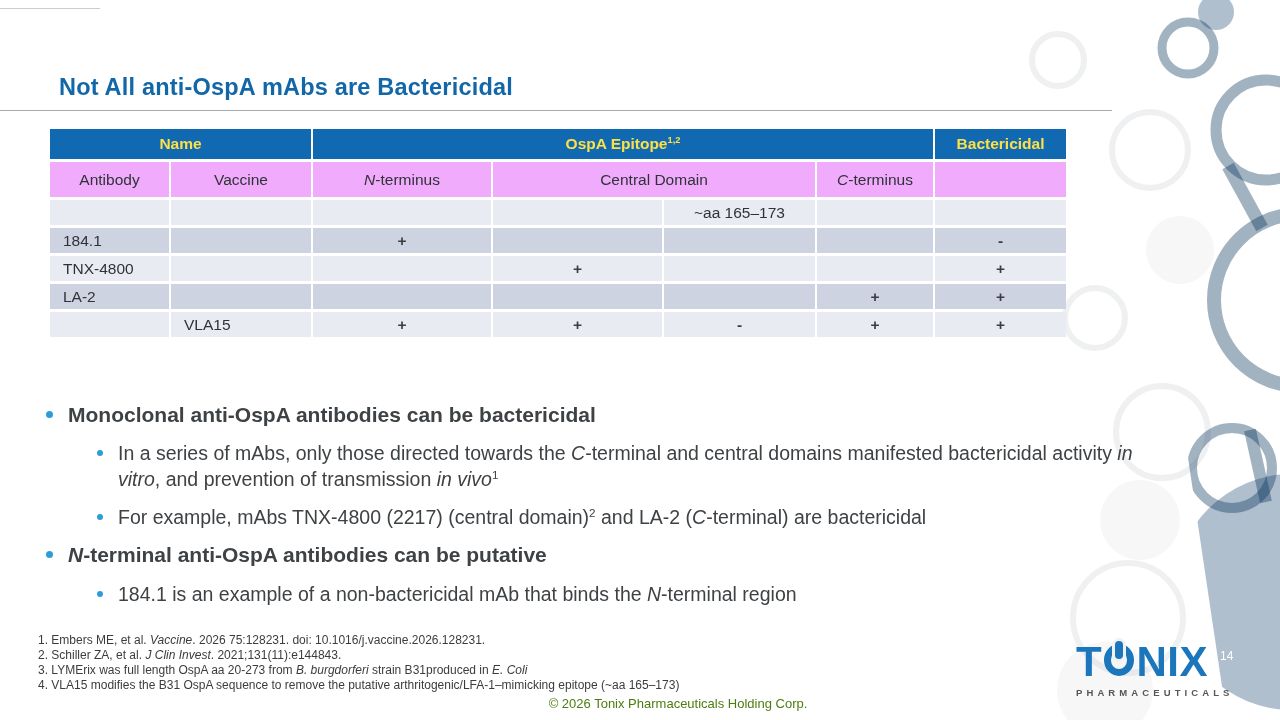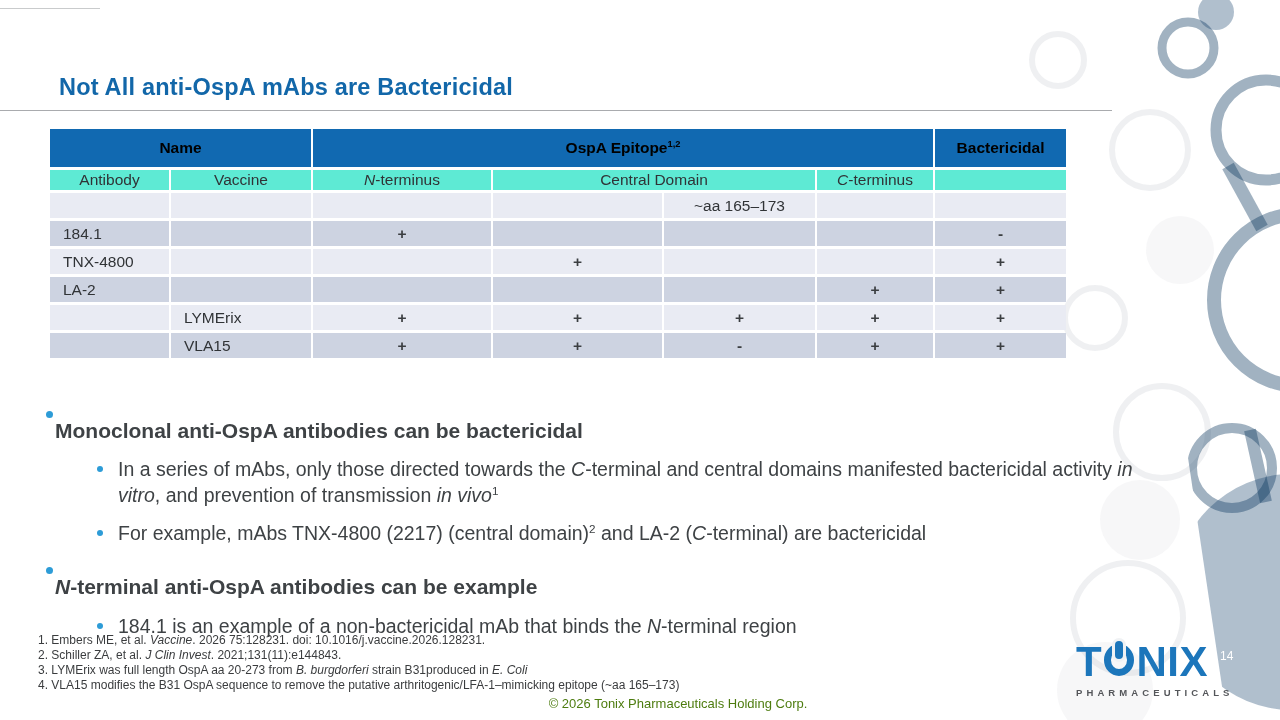--- a/index.html
+++ b/index.html
@@ -27,33 +27,33 @@
   }
   .title-rule{position:absolute;left:0;top:110px;width:1112px;height:1px;background:#a9abae;}
 
   
   .ospa-table{
     position:absolute;left:48px;top:126px;width:1020px;
     border-collapse:separate;border-spacing:2px 3px;table-layout:fixed;
     font-size:15.5px;color:#303336;
   }
   .ospa-table th,.ospa-table td{padding:0;vertical-align:middle;text-align:center;overflow:hidden;white-space:nowrap;}
-  tr.hrow th{background:#1169b1;color:#000000;font-weight:700;height:38px;font-size:15.5px;}
-  tr.shrow td{background:#5eead4;height:20px;}
+  tr.hrow th{background:#1169b1;color:#fde047;font-weight:700;height:30px;font-size:15.5px;}
+  tr.shrow td{background:#f0abfc;height:35px;}
   tbody td{height:25px;}
   tbody tr:nth-child(odd) td{background:#e9ebf3;}
   tbody tr:nth-child(even) td{background:#cdd3e1;}
   td.cl{text-align:left;padding-left:13px;}
   td.mark{font-weight:700;color:#3b3e41;}
 
   
   .bullets{position:absolute;left:40px;top:402px;width:1160px;color:#3e4245;}
   .bullet{display:flex;align-items:flex-start;}
   .dot{flex:0 0 auto;border-radius:50%;background:#2d9cd7;}
-  .lvl1{font-size:21px;margin-bottom:13px;flex-direction:column;}
+  .lvl1{font-size:21px;margin-bottom:13px;}
   .lvl1 .dot{width:7px;height:7px;margin-top:9px;margin-left:6px;}
   .lvl1 .btxt{margin-left:15px;line-height:1.25;}
   .lvl2{font-size:19.5px;margin-bottom:12px;}
   .lvl2 .dot{width:6px;height:6px;margin-top:9px;margin-left:57px;}
   .lvl2 .btxt{margin-left:15px;line-height:1.32;max-width:1020px;}
 
   
   .footnotes{position:absolute;left:38px;top:633px;font-size:12px;line-height:15px;color:#3a3c3e;}
   .copyright{position:absolute;left:0;top:696px;width:1280px;text-align:center;font-size:13px;color:#4d7c0f;margin-left:38px;}
 
@@ -168,29 +168,20 @@
         <td class="cl">LA-2</td>
         <td class="cl"></td>
         <td class="mark"></td>
         <td class="mark"></td>
         <td class="mark"></td>
         <td class="mark">+</td>
         <td class="mark">+</td>
       </tr>
       <tr>
         <td class="cl"></td>
-        <td class="cl">LYMErix</td>
-        <td class="mark">+</td>
-        <td class="mark">+</td>
-        <td class="mark">+</td>
-        <td class="mark">+</td>
-        <td class="mark">+</td>
-      </tr>
-      <tr>
-        <td class="cl"></td>
         <td class="cl">VLA15</td>
         <td class="mark">+</td>
         <td class="mark">+</td>
         <td class="mark">-</td>
         <td class="mark">+</td>
         <td class="mark">+</td>
       </tr>
     </tbody>
   </table>
 
@@ -202,21 +193,21 @@
     <div class="bullet lvl2">
       <span class="dot"></span>
       <div class="btxt"><span>In a series of mAbs, only those directed towards the </span><span class="it">C</span><span>-terminal and central domains manifested bactericidal activity </span><span class="it">in vitro</span><span>, and prevention of transmission </span><span class="it">in vivo</span><sup>1</sup></div>
     </div>
     <div class="bullet lvl2">
       <span class="dot"></span>
       <div class="btxt"><span>For example, mAbs TNX-4800 (2217) (central domain)</span><sup>2</sup><span> and LA-2 (</span><span class="it">C</span><span>-terminal) are bactericidal</span></div>
     </div>
     <div class="bullet lvl1">
       <span class="dot"></span>
-      <div class="btxt"><span class="it bd">N</span><span class="bd">-terminal anti-OspA antibodies can be example</span></div>
+      <div class="btxt"><span class="it bd">N</span><span class="bd">-terminal anti-OspA antibodies can be putative</span></div>
     </div>
     <div class="bullet lvl2">
       <span class="dot"></span>
       <div class="btxt"><span>184.1 is an example of a non-bactericidal mAb that binds the </span><span class="it">N</span><span>-terminal region</span></div>
     </div>
   </div>
 
   <div class="footnotes">
     <div><span>1. Embers ME, et al. </span><span class="it">Vaccine</span><span>. 2026 75:128231. doi: 10.1016/j.vaccine.2026.128231.</span></div>
     <div><span>2. Schiller ZA, et al. </span><span class="it">J Clin Invest</span><span>. 2021;131(11):e144843.</span></div>

